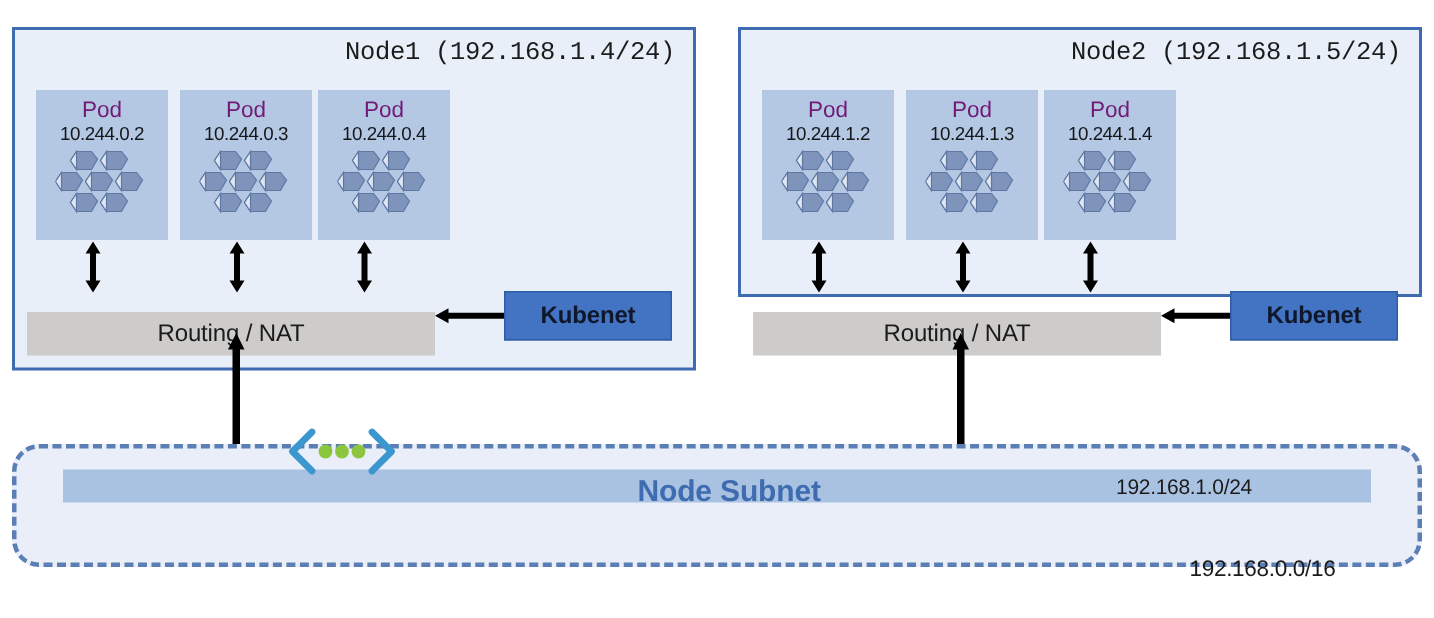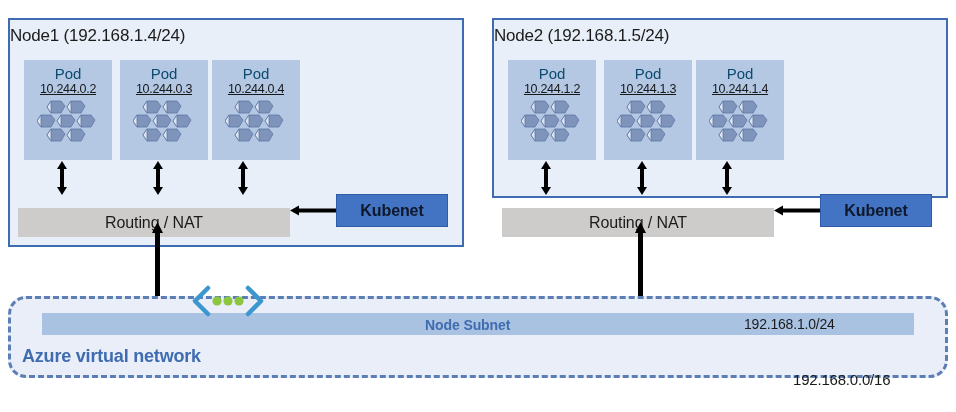--- a/index.html
+++ b/index.html
@@ -22,49 +22,49 @@
   .node-panel {
     position: absolute;
     background: #e9eff8;
     border: 2px solid #3f6cb0;
     box-sizing: border-box;
   }
   .node-title {
     position: absolute;
     top: 6px;
     left: 0;
-    right: 0;
-    text-align: left;
+    right: 12px;
+    text-align: right;
     font-size: 17px;
     color: #1b1b1b;
     letter-spacing: -0.2px;
     white-space: nowrap;
+    font-family: Liberation Mono, monospace;
   }
 
   
   .pod-box {
     position: absolute;
     background: #b4c8e4;
     box-sizing: border-box;
   }
   .pod-label {
     text-align: center;
     font-size: 15px;
-    color: #0c4a6e;
+    color: #701a75;
     line-height: 17px;
     margin-top: 5px;
     font-weight: 400;
   }
   .pod-addr {
     text-align: center;
     font-size: 12.5px;
     color: #17181a;
     line-height: 15px;
     letter-spacing: -0.3px;
-    text-decoration: underline;
   }
   .pod-icon {
     margin: 3px auto 0 auto;
     display: block;
   }
 
   
   .routing-bar {
     position: absolute;
     background: #cdcccb;
@@ -110,21 +110,21 @@
     background: #e9eef8;
     box-sizing: border-box;
   }
   .subnet-bar {
     position: absolute;
     background: #a9c2e2;
     box-sizing: border-box;
   }
   .subnet-name {
     position: absolute;
-    font-size: 14px;
+    font-size: 20px;
     font-weight: bold;
     color: #3f6cb0;
     letter-spacing: -0.1px;
   }
   .subnet-cidr {
     position: absolute;
     font-size: 14px;
     color: #1b1b1b;
     letter-spacing: -0.2px;
   }
@@ -432,21 +432,20 @@
   <svg class="arrow" style="left:633px; top:222px;" width="15" height="110" viewBox="0 0 15 110">
     <path d="M7.5 0 L13 11 L10 11 L10 99 L13 99 L7.5 110 L2 99 L5 99 L5 11 L2 11 Z" fill="#000000"></path>
   </svg>
 
   <div class="vnet-box" style="left:8px; top:296px; width:940px; height:82px;"></div>
 
   <div class="subnet-bar" style="left:42px; top:313px; width:872px; height:22px;"></div>
   <div class="subnet-name" style="left:425px; top:317px;">Node Subnet</div>
   <div class="subnet-cidr" style="left:744px; top:316px;">192.168.1.0/24</div>
 
-  <div class="vnet-name" style="left:22px; top:346px;">Azure virtual network</div>
   <div class="vnet-cidr" style="left:793px; top:347px;">192.168.0.0/16</div>
 
   <svg class="chev-dots" style="left:190px; top:285px;" width="76" height="32" viewBox="0 0 76 32">
     <path d="M18 3 L5 16 L18 29" fill="none" stroke="#3c96d0" stroke-width="4.5" stroke-linecap="round" stroke-linejoin="round"></path>
     <path d="M58 3 L71 16 L58 29" fill="none" stroke="#3c96d0" stroke-width="4.5" stroke-linecap="round" stroke-linejoin="round"></path>
     <circle cx="27" cy="16" r="4.6" fill="#8cc63e"></circle>
     <circle cx="38" cy="16" r="4.6" fill="#8cc63e"></circle>
     <circle cx="49" cy="16" r="4.6" fill="#8cc63e"></circle>
   </svg>
 

